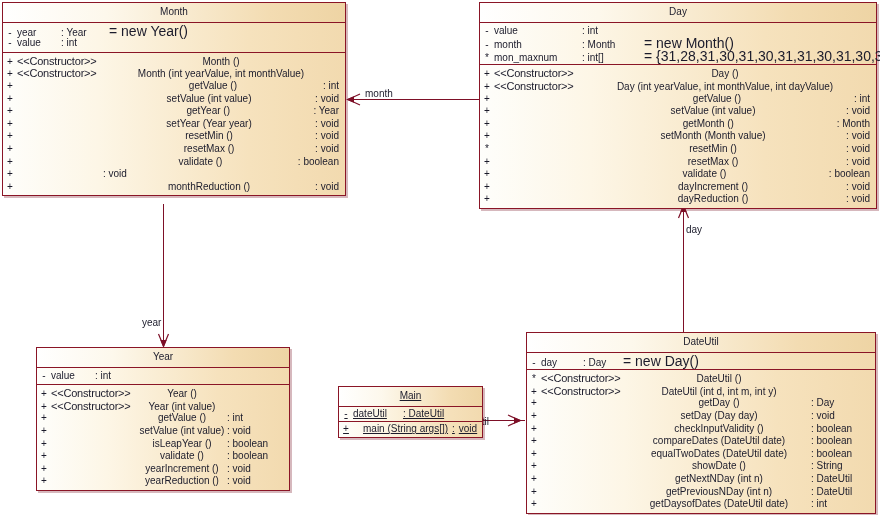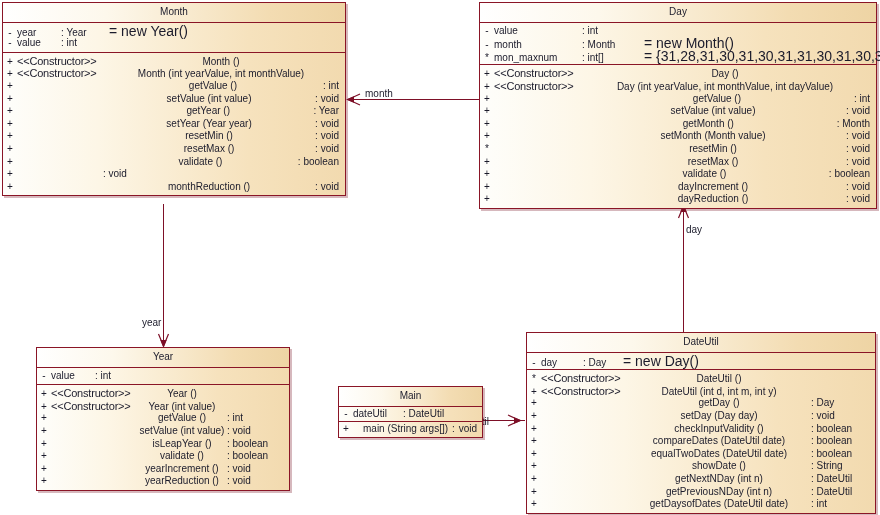--- a/index.html
+++ b/index.html
@@ -100,21 +100,21 @@
   .arrow-svg {
     position: absolute;
     overflow: visible;
   }
 
   
   #cls-month   { left: 2px;   top: 2px;   width: 344px; }
   #cls-day     { left: 479px; top: 2px;   width: 398px; }
   #cls-year    { left: 36px;  top: 347px; width: 254px; }
   #cls-dateutil{ left: 526px; top: 332px; width: 350px; }
-  #cls-main    { left: 338px; top: 386px; width: 145px; z-index: 5; }
+  #cls-main    { left: 338px; top: 386px; width: 145px; z-index: 5; text-decoration: underline; }
 
   
   #cls-month .c-stereo { width: 86px; }
   #cls-month .attr .a-name { width: 44px; }
   #cls-month .attr .a-type { width: 48px; }
 
   
   #cls-day .c-stereo { width: 86px; }
   #cls-day .attr .a-name { width: 88px; }
   #cls-day .attr .a-type { width: 62px; }

